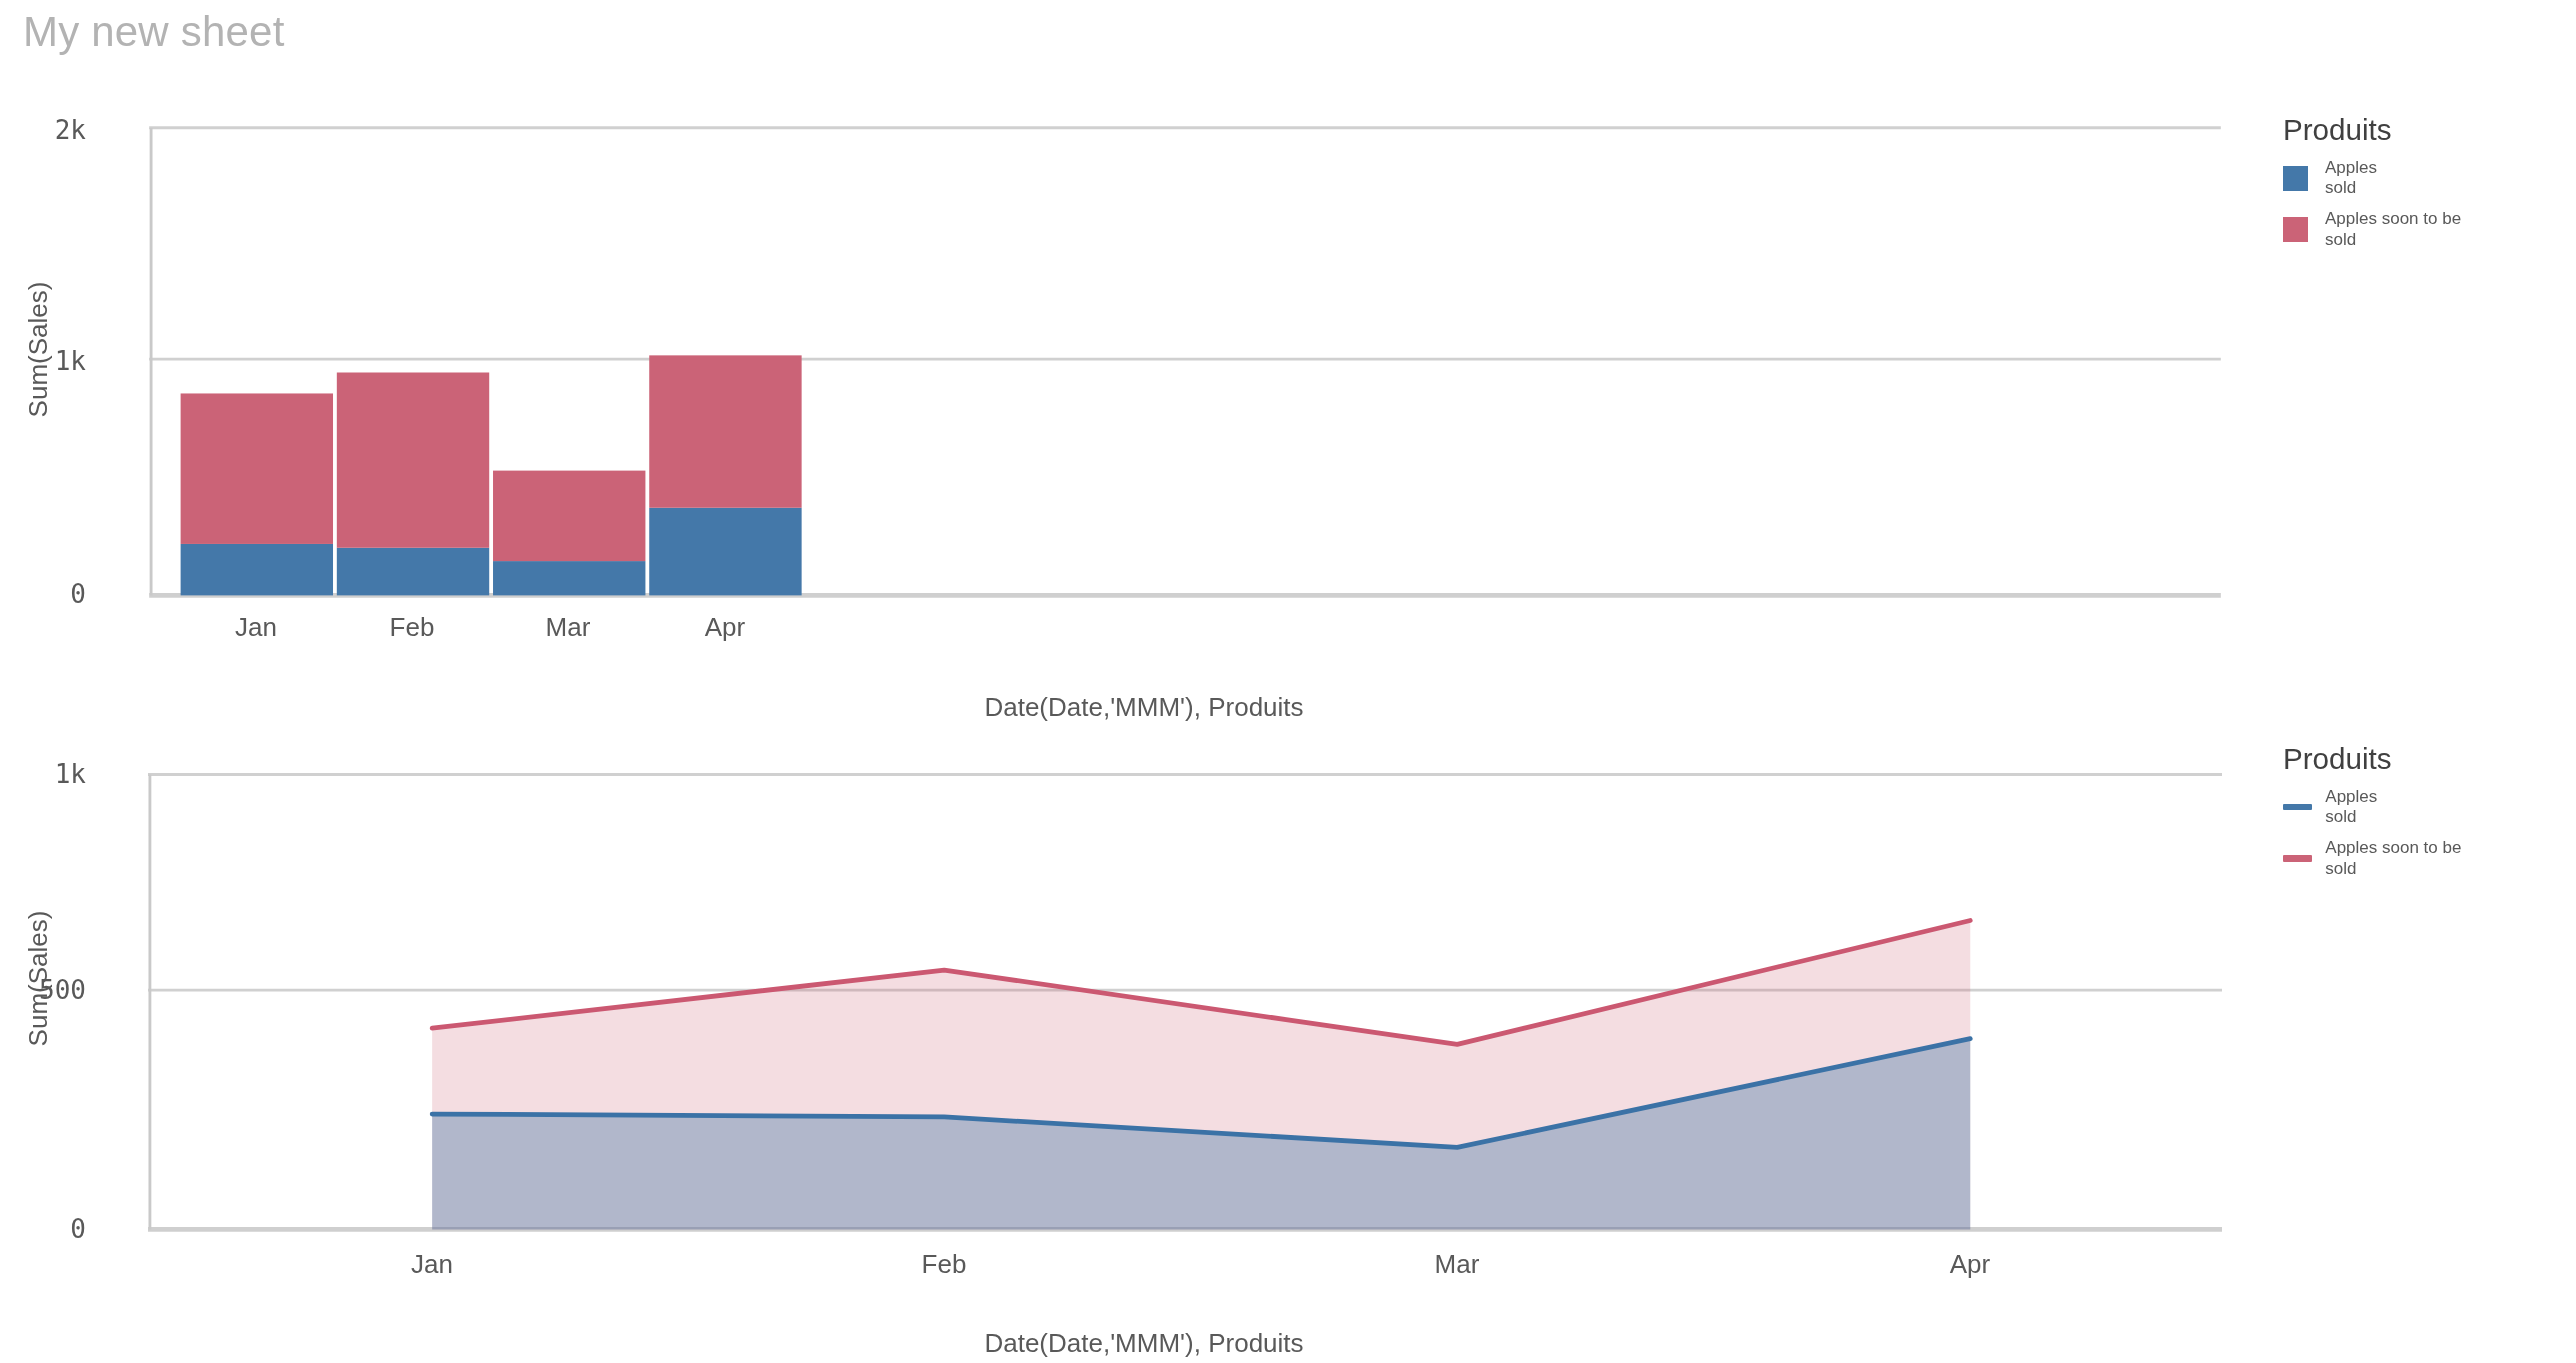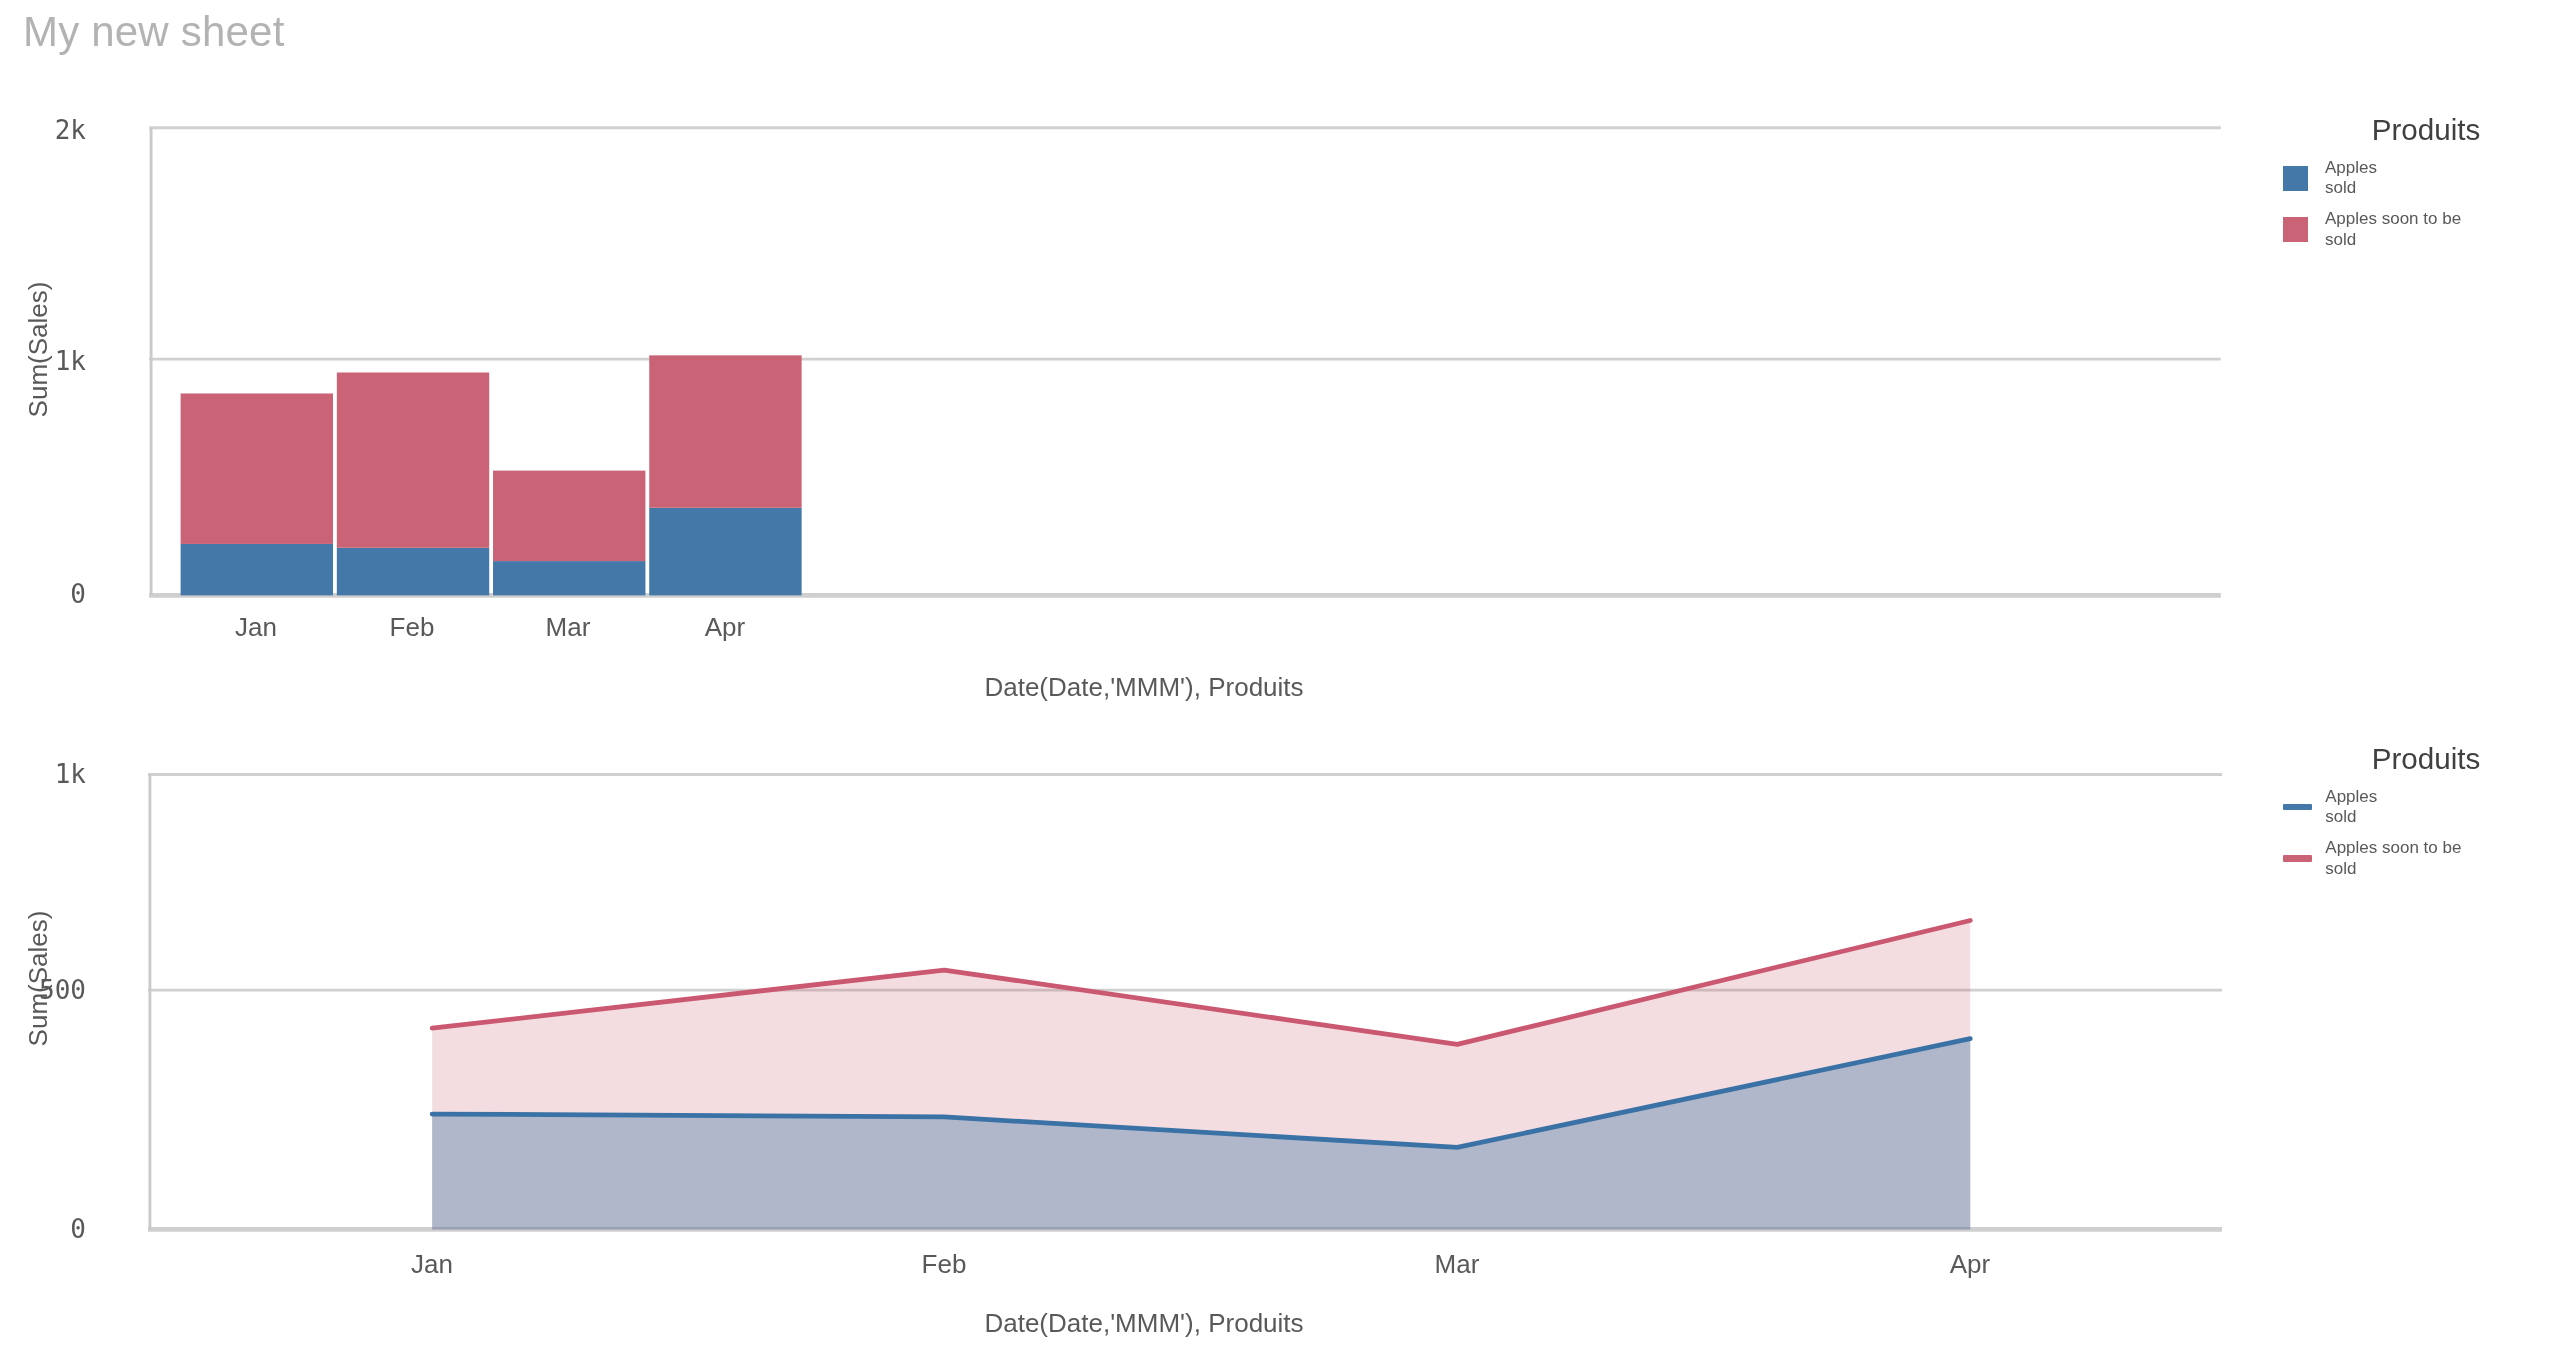--- a/index.html
+++ b/index.html
@@ -48,20 +48,21 @@
     font-size: 26px;
     color: #595959;
     white-space: nowrap;
   }
   .x-axis-title {
     position: absolute;
     font-size: 26px;
     color: #595959;
     white-space: nowrap;
     text-align: center;
+    margin-top: 20px;
   }
 
   
   .y-tick {
     position: absolute;
     right: 0;
     font-size: 26px;
     color: #595959;
     text-align: right;
     white-space: nowrap;
@@ -78,21 +79,20 @@
   }
 
   
   .legend {
     position: absolute;
     width: 286px;
   }
   .legend-title {
     font-size: 29.6px;
     color: #404040;
-    text-align: center;
     margin: 0 0 11.4px 0;
     white-space: nowrap;
   }
   .legend-item {
     display: flex;
     align-items: center;
     margin-bottom: 11.4px;
   }
   .legend-swatch-box {
     width: 25px;

